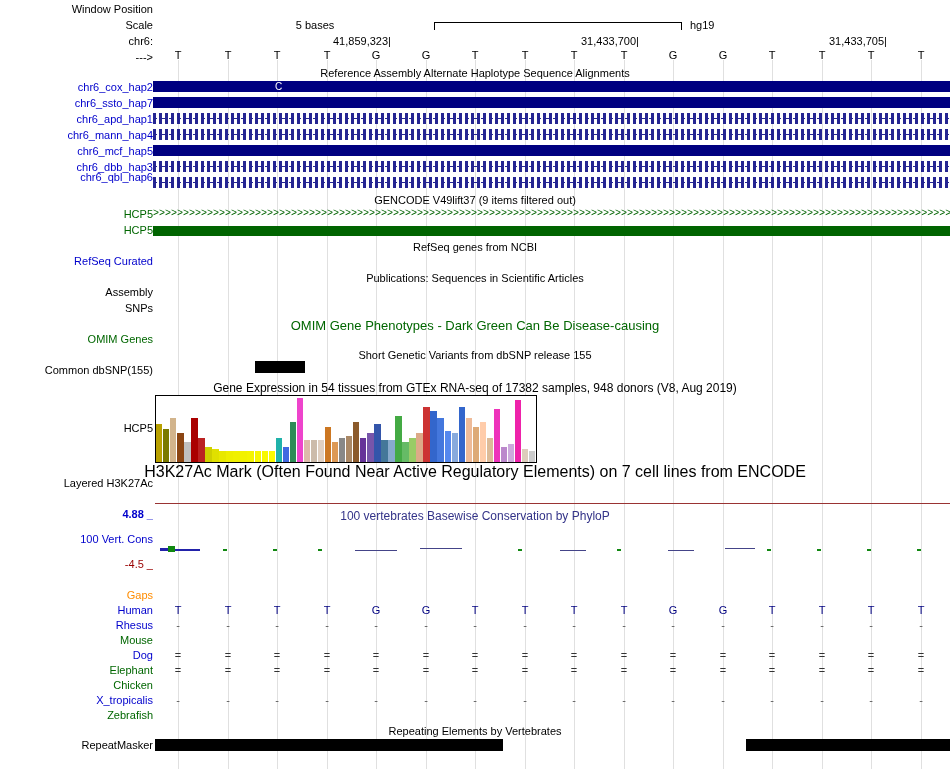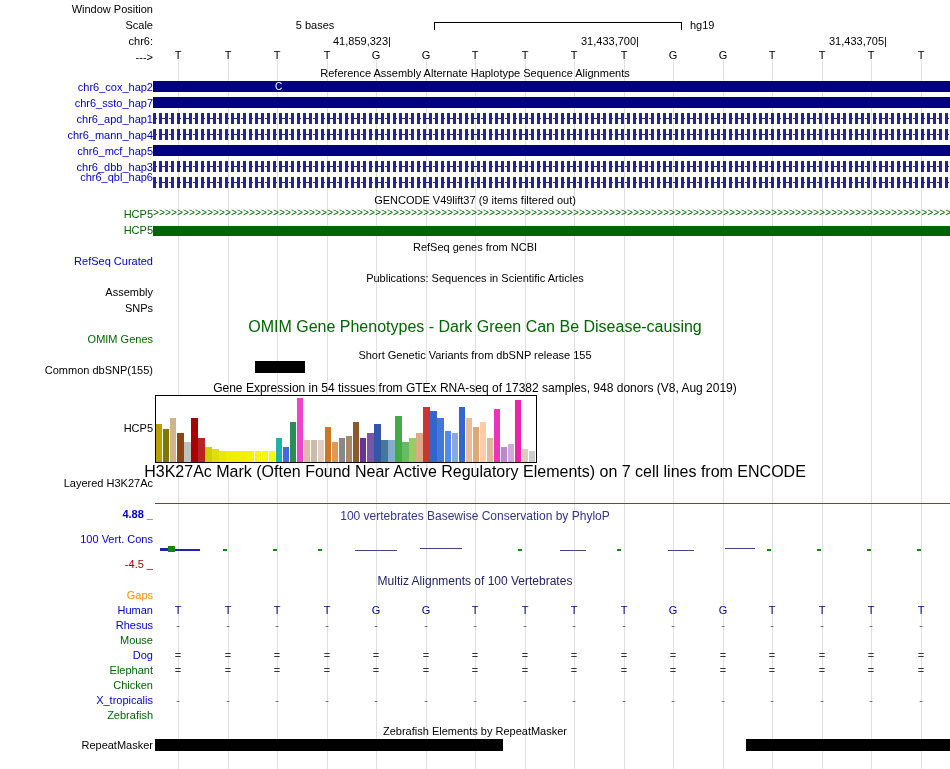--- a/index.html
+++ b/index.html
@@ -286,21 +286,21 @@
   <div class="hap-dash" style="left:153px; top:177px; width:797px;"></div>
 
   <div class="centered" style="top:194px;">GENCODE V49lift37 (9 items filtered out)</div>
   <div class="gencode-chevrons" style="left:153px; top:208px; width:797px;">&gt;&gt;&gt;&gt;&gt;&gt;&gt;&gt;&gt;&gt;&gt;&gt;&gt;&gt;&gt;&gt;&gt;&gt;&gt;&gt;&gt;&gt;&gt;&gt;&gt;&gt;&gt;&gt;&gt;&gt;&gt;&gt;&gt;&gt;&gt;&gt;&gt;&gt;&gt;&gt;&gt;&gt;&gt;&gt;&gt;&gt;&gt;&gt;&gt;&gt;&gt;&gt;&gt;&gt;&gt;&gt;&gt;&gt;&gt;&gt;&gt;&gt;&gt;&gt;&gt;&gt;&gt;&gt;&gt;&gt;&gt;&gt;&gt;&gt;&gt;&gt;&gt;&gt;&gt;&gt;&gt;&gt;&gt;&gt;&gt;&gt;&gt;&gt;&gt;&gt;&gt;&gt;&gt;&gt;&gt;&gt;&gt;&gt;&gt;&gt;&gt;&gt;&gt;&gt;&gt;&gt;&gt;&gt;&gt;&gt;&gt;&gt;&gt;&gt;&gt;&gt;&gt;&gt;&gt;&gt;&gt;&gt;&gt;&gt;&gt;&gt;&gt;&gt;&gt;&gt;&gt;&gt;&gt;&gt;&gt;&gt;&gt;&gt;&gt;&gt;&gt;&gt;&gt;</div>
   <div class="green-bar" style="left:153px; top:226px; width:797px;"></div>
 
   <div class="centered" style="top:241px;">RefSeq genes from NCBI</div>
 
   <div class="centered" style="top:272px;">Publications: Sequences in Scientific Articles</div>
 
-  <div class="centered dark-green" style="top:318px; font-size:16px;">OMIM Gene Phenotypes - Dark Green Can Be Disease-causing</div>
+  <div class="centered dark-green" style="top:318px; font-size:13px;">OMIM Gene Phenotypes - Dark Green Can Be Disease-causing</div>
 
   <div class="centered" style="top:349px;">Short Genetic Variants from dbSNP release 155</div>
   <div class="black-box" style="left:255px; top:361px; width:50px; height:12px;"></div>
 
   <div class="centered" style="top:381px; font-size:12px;">Gene Expression in 54 tissues from GTEx RNA-seq of 17382 samples, 948 donors (V8, Aug 2019)</div>
   <div class="gtex-chart" style="left:155px; top:395px; width:380px; height:66px;">
       <div class="gtex-bar" style="left: 0px; width: 6.43704px; height: 38px; background: rgb(184, 160, 0);"></div>
       <div class="gtex-bar" style="left: 7.03704px; width: 6.43704px; height: 33px; background: rgb(122, 122, 0);"></div>
       <div class="gtex-bar" style="left: 14.0741px; width: 6.43704px; height: 44px; background: rgb(210, 180, 140);"></div>
       <div class="gtex-bar" style="left: 21.1111px; width: 6.43704px; height: 29px; background: rgb(139, 69, 19);"></div>
@@ -373,21 +373,20 @@
     <div class="cons-line" style="left:405px; top:10px; width:26px;"></div>
     <div class="cons-mark" style="left:462px; top:9px; width:4px; height:2px; background:#118811;"></div>
     <div class="cons-line" style="left:513px; top:10px; width:26px;"></div>
     <div class="cons-line" style="left:570px; top:8px; width:30px;"></div>
     <div class="cons-mark" style="left:612px; top:9px; width:4px; height:2px; background:#118811;"></div>
     <div class="cons-mark" style="left:662px; top:9px; width:4px; height:2px; background:#118811;"></div>
     <div class="cons-mark" style="left:712px; top:9px; width:4px; height:2px; background:#118811;"></div>
     <div class="cons-mark" style="left:762px; top:9px; width:4px; height:2px; background:#118811;"></div>
   </div>
 
-  <div class="centered" style="top:574px; color:#222266; font-size:12px;">Multiz Alignments of 100 Vertebrates</div>
 
   <div class="base-row" style="position:absolute; left:0; top:604px; width:950px; height:14px; color:#000080;">
     <span style="left:168px;">T</span>
     <span style="left:218px;">T</span>
     <span style="left:267px;">T</span>
     <span style="left:317px;">T</span>
     <span style="left:366px;">G</span>
     <span style="left:416px;">G</span>
     <span style="left:465px;">T</span>
     <span style="left:515px;">T</span>
@@ -476,17 +475,17 @@
       <span style="left:663px;">-</span>
       <span style="left:713px;">-</span>
     <span style="left:762px;">-</span>
       <span style="left:812px;">-</span>
       <span style="left:861px;">-</span>
       <span style="left:911px;">-</span>
   </div>
 
   <div style="position:absolute; left:0; top:709px; width:950px; height:12px;"></div>
 
-  <div class="centered" style="top:725px;">Zebrafish Elements by RepeatMasker</div>
+  <div class="centered" style="top:725px;">Repeating Elements by Vertebrates</div>
   <div class="repeat-box" style="left:155px; top:739px; width:348px;"></div>
   <div class="repeat-box" style="left:746px; top:739px; width:204px;"></div>
 
 </div>
 
 </body></html>

